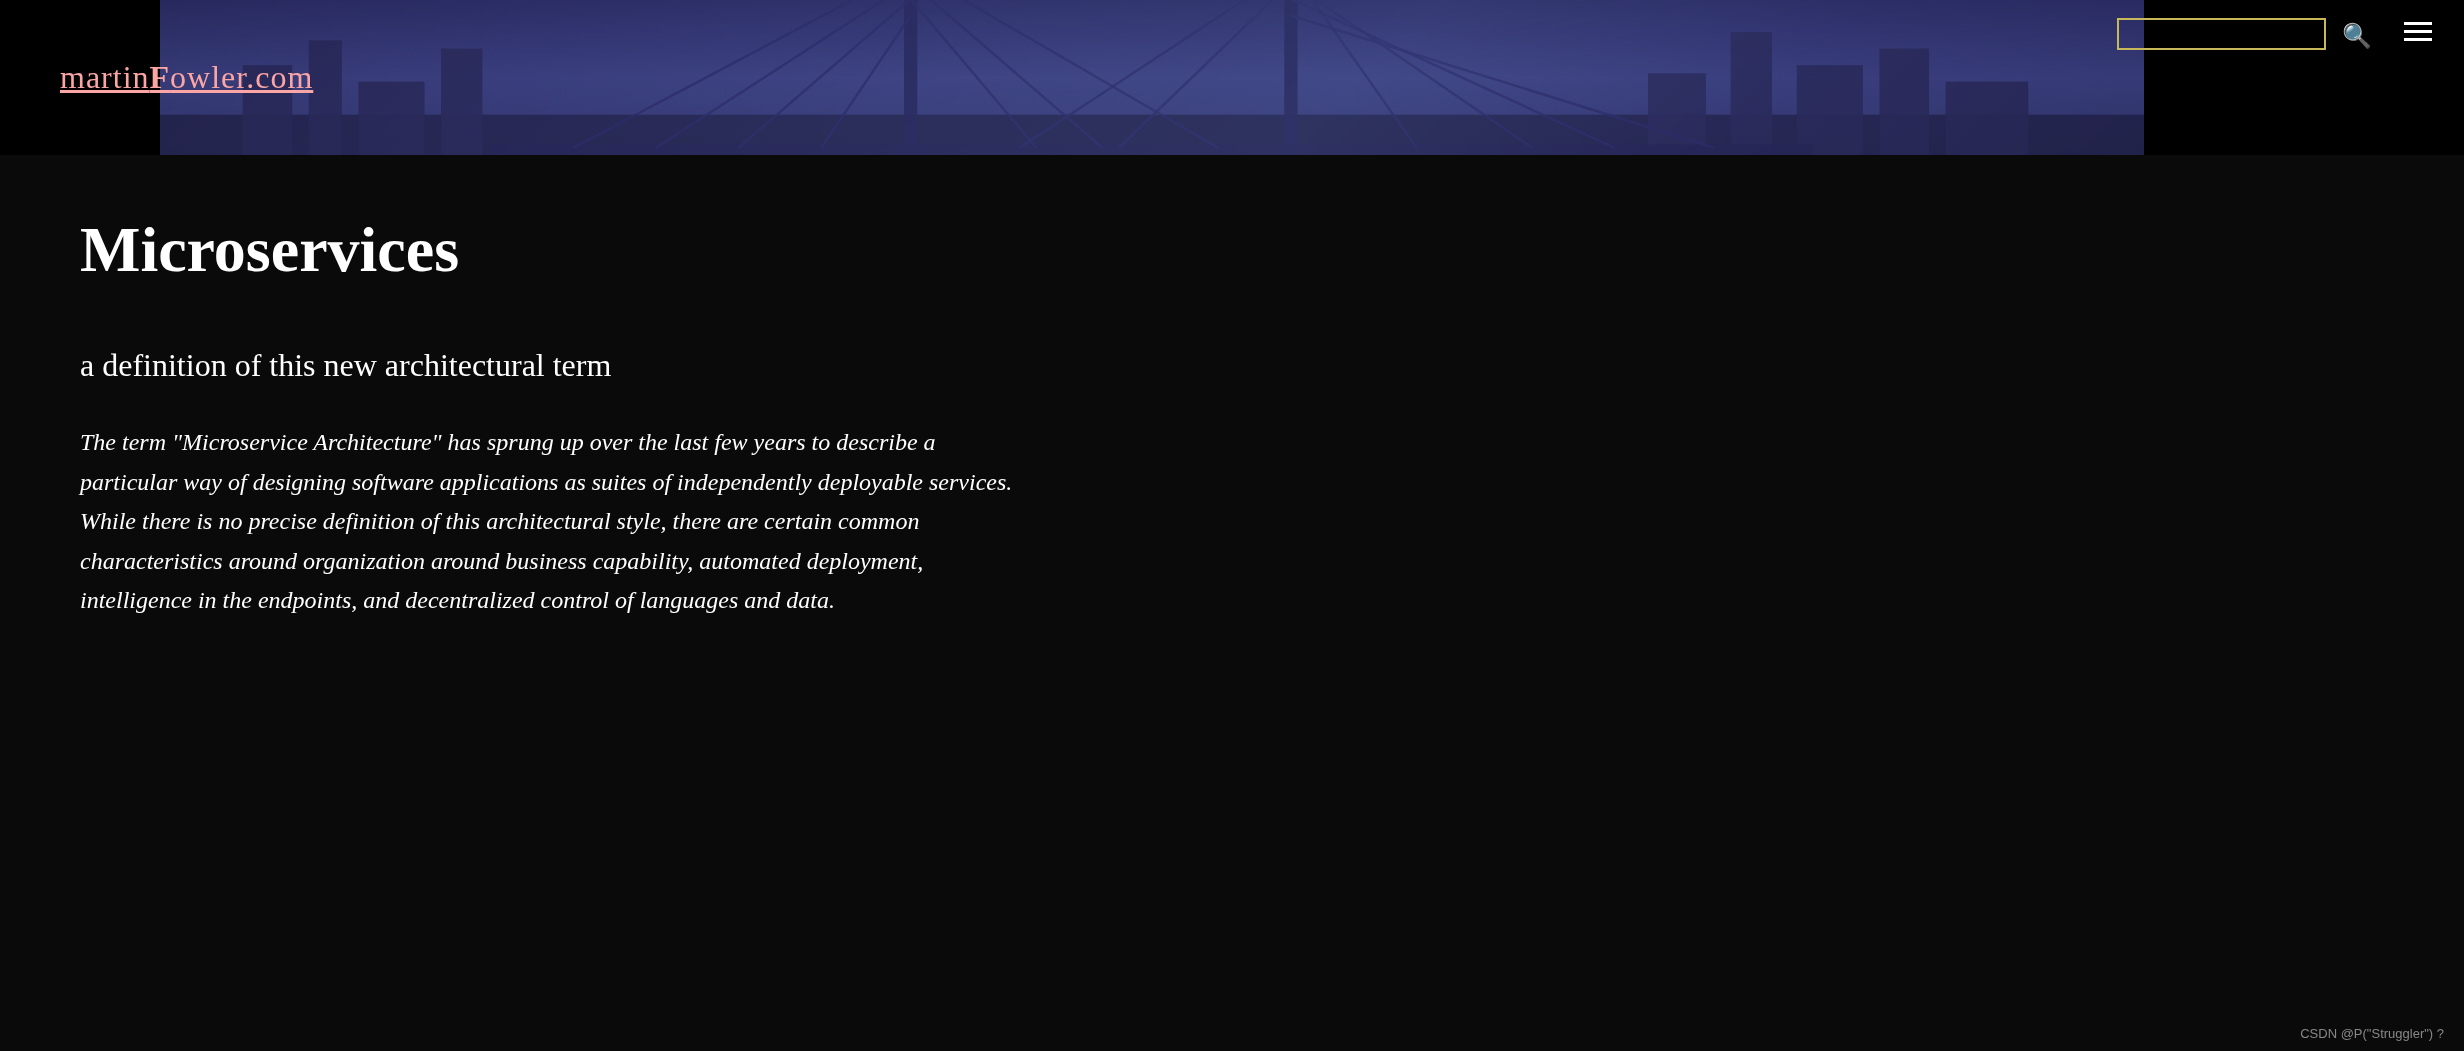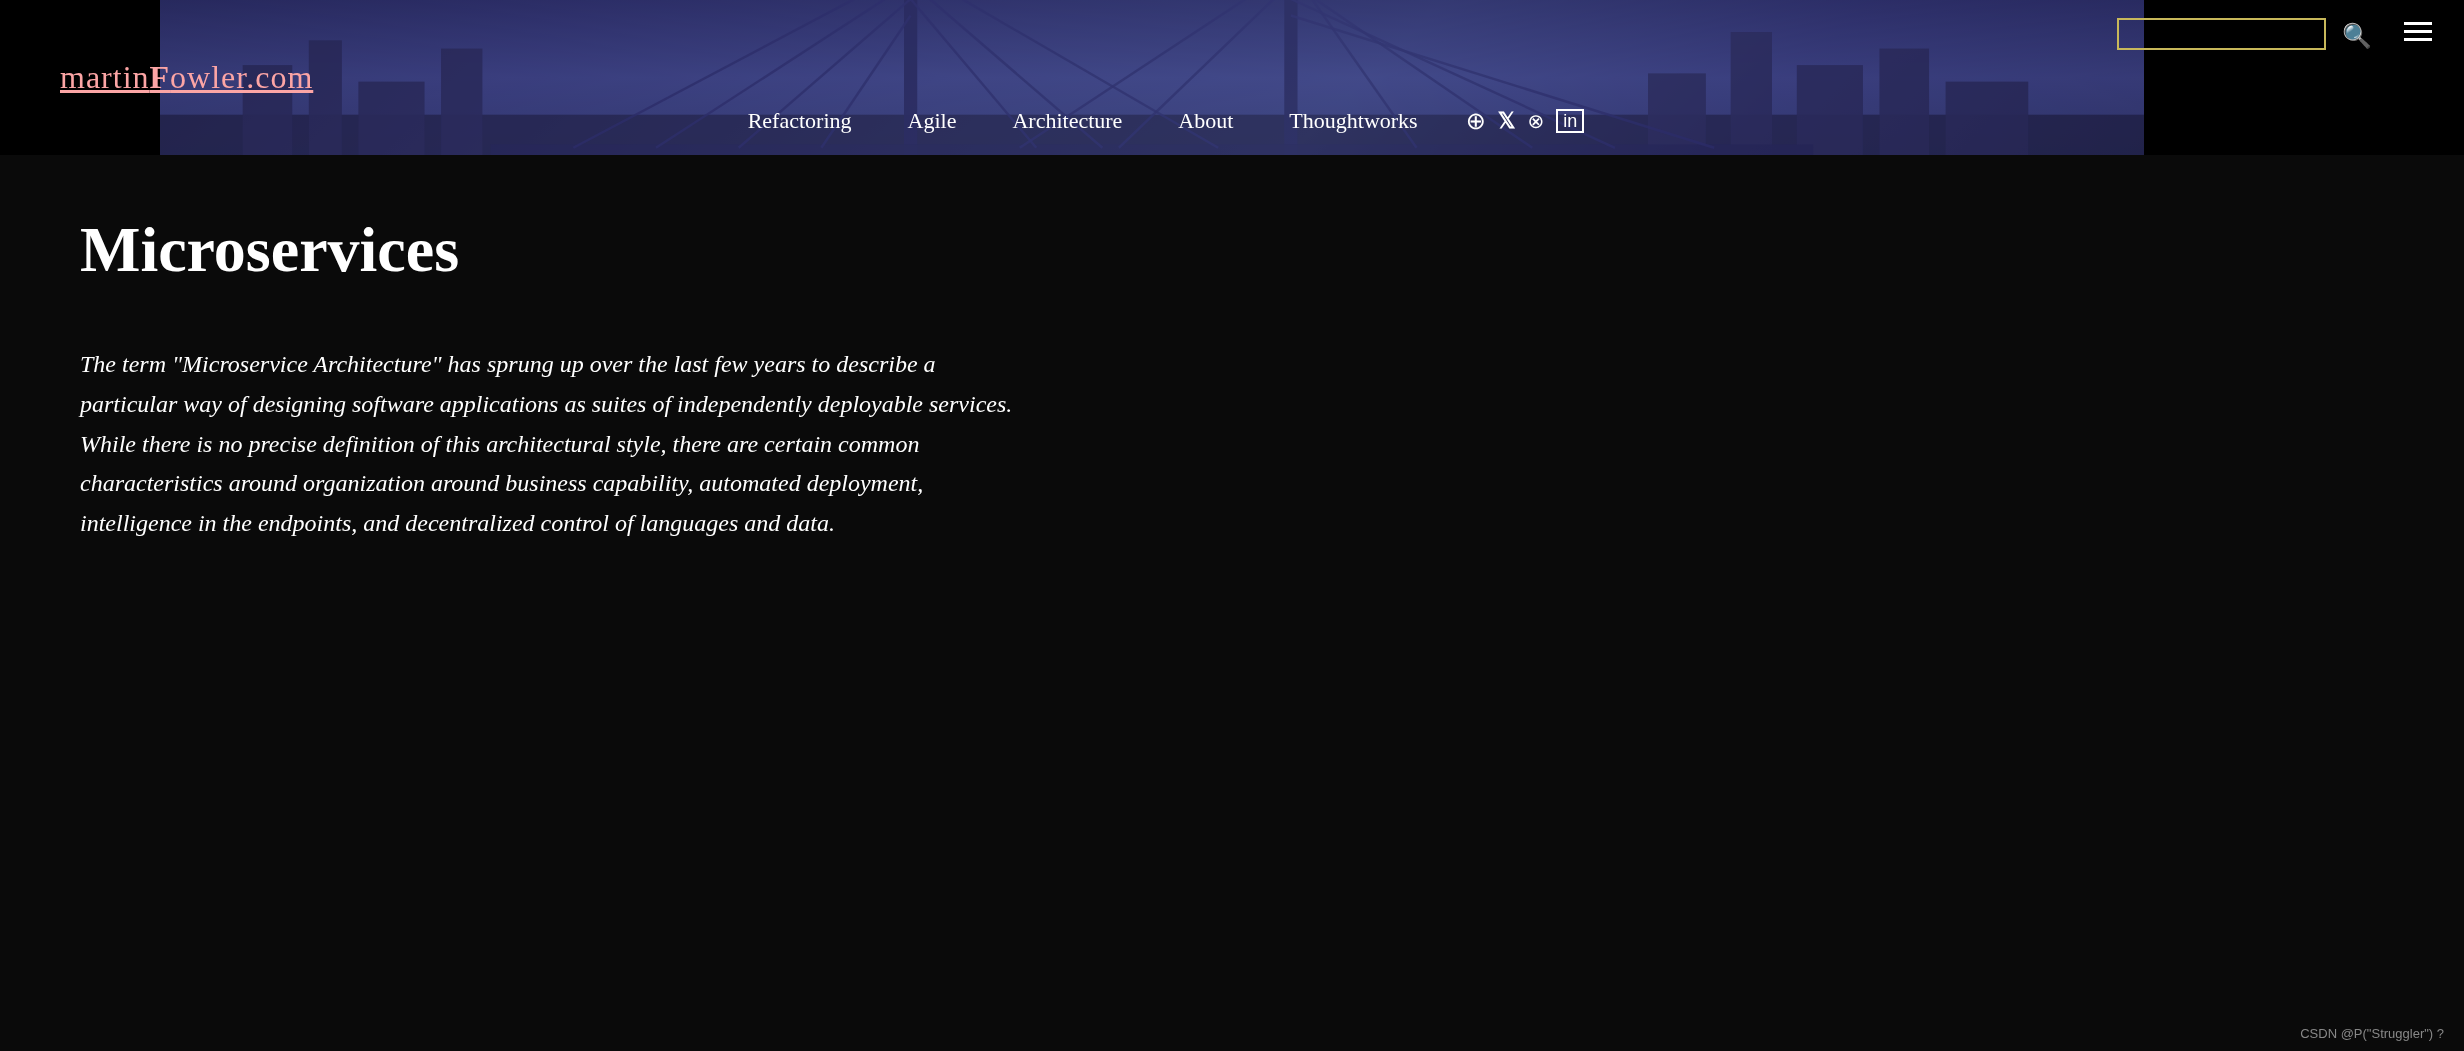--- a/index.html
+++ b/index.html
@@ -247,48 +247,33 @@
     <line x1="684" y1="30" x2="880" y2="120" stroke="#252560" stroke-width="1.5" opacity="0.8"></line>
     <line x1="684" y1="40" x2="940" y2="120" stroke="#252560" stroke-width="1.5" opacity="0.8"></line>
     <line x1="684" y1="12" x2="520" y2="120" stroke="#252560" stroke-width="1.5" opacity="0.8"></line>
     <line x1="684" y1="20" x2="580" y2="120" stroke="#252560" stroke-width="1.5" opacity="0.8"></line>
   </svg>
 
   <a class="logo" href="#">
     martin<span>F</span>owler.com
   </a>
 
-  <div class="header-bottom">
-    <nav style="display:flex;align-items:center;">
-      <a class="nav-link" href="#">Refactoring</a>
-      <a class="nav-link" href="#">Agile</a>
-      <a class="nav-link" href="#">Architecture</a>
-      <a class="nav-link" href="#">About</a>
-      <a class="nav-link" href="#">Thoughtworks</a>
-
-      <div class="social-icons">
-        <a class="social-icon" href="#" title="RSS" style="font-size:24px;">⊕</a>
-        <a class="social-icon" href="#" title="Twitter" style="font-size:22px; font-family: Arial, sans-serif; font-weight: bold;">𝕏</a>
-        <a class="social-icon" href="#" title="Mastodon" style="font-size:20px;">⊗</a>
-        <a class="social-icon" href="#" title="LinkedIn" style="font-size:18px; font-family: Arial, sans-serif; border: 2px solid white; padding: 1px 5px; line-height: 1;">in</a>
-      </div>
-    </nav>
-  </div>
 
   <div class="top-right">
     <input class="search-input" type="text" placeholder="" style="">
     <button class="search-icon-btn">
       <span style="font-size:24px;">🔍</span>
     </button>
     <button class="menu-icon-btn">
       <div class="menu-bar"></div>
       <div class="menu-bar"></div>
       <div class="menu-bar"></div>
     </button>
   </div>
 </div>
 
 <div class="main-content">
   <h1 class="page-title">Microservices</h1>
+  <h2 class="subtitle">a definition of this new architectural term</h2>
   <p class="body-text">The term "Microservice Architecture" has sprung up over the last few years to describe a particular way of designing software applications as suites of independently deployable services. While there is no precise definition of this architectural style, there are certain common characteristics around organization around business capability, automated deployment, intelligence in the endpoints, and decentralized control of languages and data.</p>
 </div>
 
 <div class="bottom-attribution">CSDN @P("Struggler") ?</div>
 
 </body></html>

